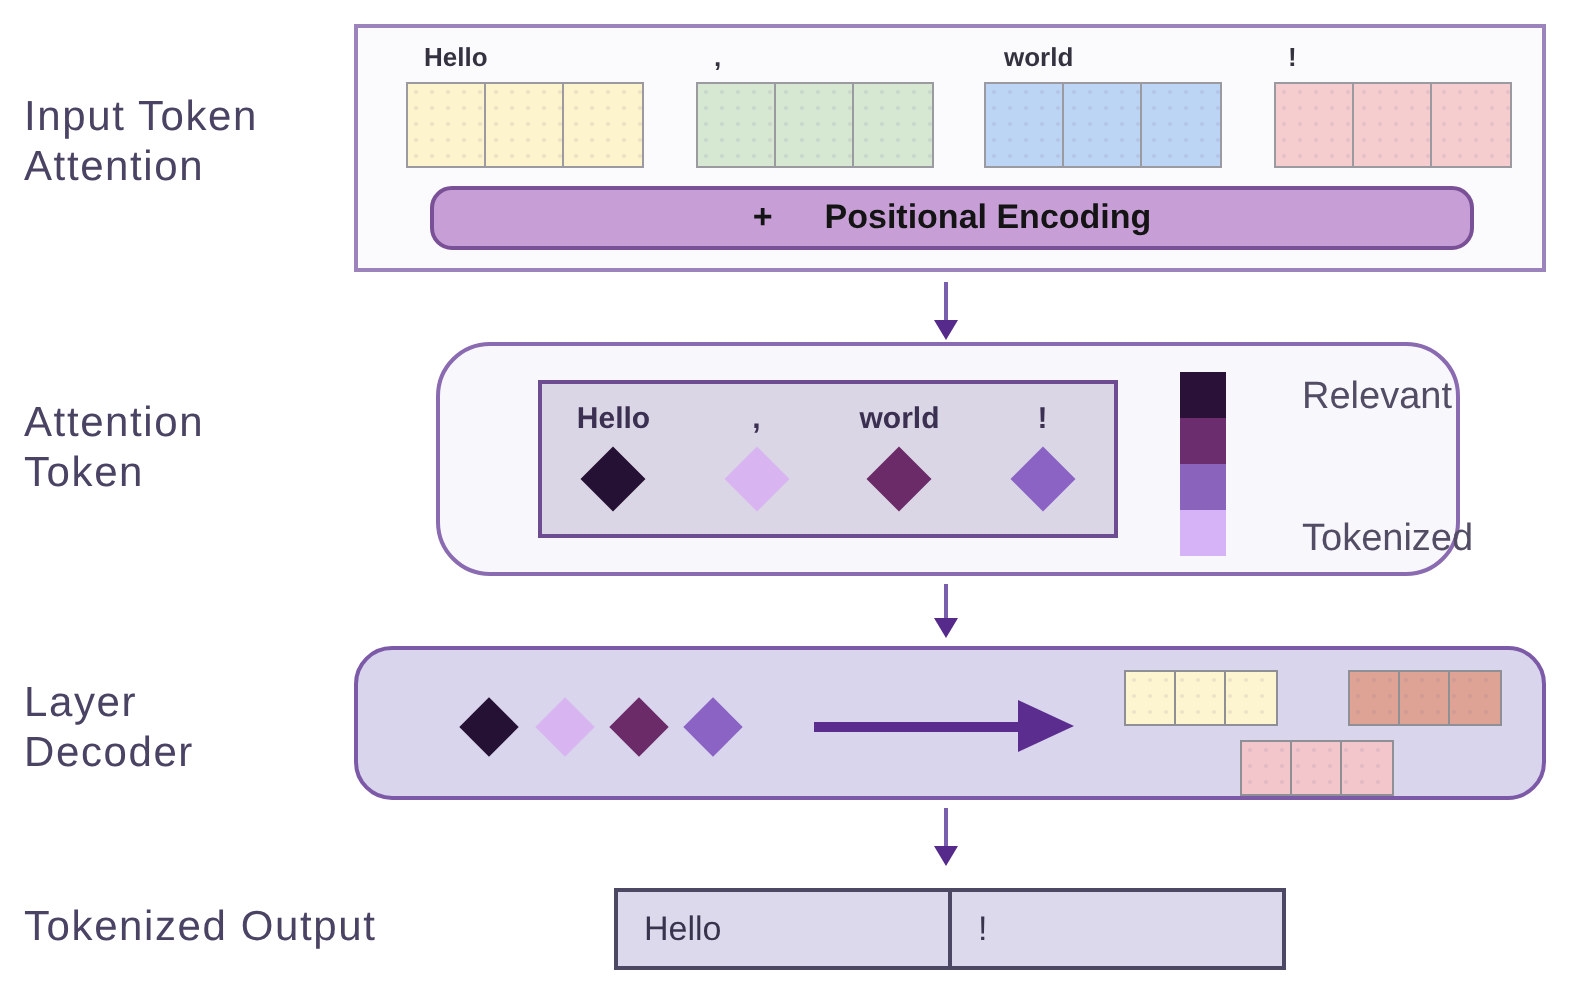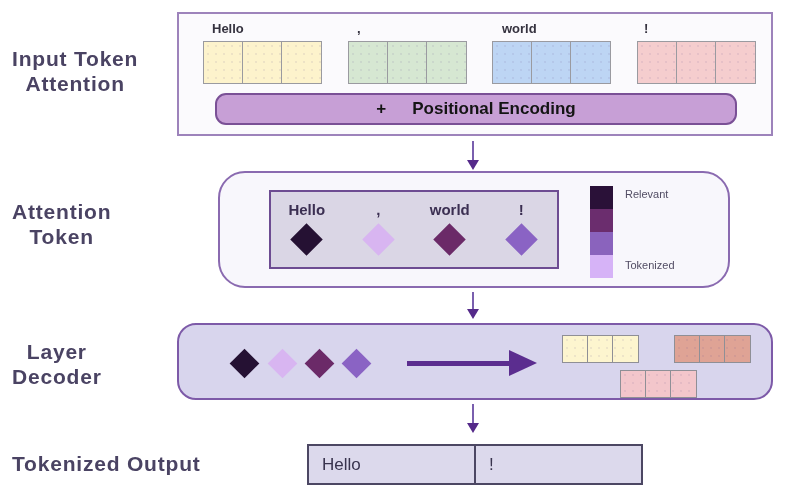--- a/index.html
+++ b/index.html
@@ -7,22 +7,22 @@
   body {
     width:787px; height:504px; position:relative; overflow:hidden;
     font-family:"Liberation Sans","DejaVu Sans",sans-serif;
   }
   .dotted {
     background-image: radial-gradient(rgba(100,80,140,0.10) 1px, transparent 1.1px);
     background-size: 8px 8px;
   }
   
   .sec-label {
-    position:absolute; left:12px; color:#4a4363; font-weight:bold;
-    font-size:21px; line-height:25px; letter-spacing:0.8px;text-align:center;
+    position:absolute; left:12px; color:#4a4363; font-weight:normal;
+    font-size:21px; line-height:25px; letter-spacing:0.8px;
   }
   
   .input-panel {
     position:absolute; left:177px; top:12px; width:596px; height:124px;
     background:#fbfafd; border:2px solid #9d83bb;
   }
   .tok-label { position:absolute; top:7px; font-size:13px; font-weight:bold; color:#35323f; }
   .tok-group { position:absolute; top:27px; display:flex; border:1px solid #9a9aa0; }
   .tok-cell { width:39px; height:41px; border-right:1px solid #9a9aa0; }
   .tok-cell:last-child { border-right:none; }
@@ -45,21 +45,21 @@
     position:absolute; left:49px; top:17px; width:290px; height:79px;
     background:#dad6e5; border:2px solid #6d4c92;
     display:flex; justify-content:space-around; padding-top:9px;
   }
   .attn-item { display:flex; flex-direction:column; align-items:center; width:64px; }
   .attn-word { font-size:15px; font-weight:bold; color:#3b2f52; height:19px; }
   .diamond { transform:rotate(45deg); }
   .diamond.big { width:23px; height:23px; margin-top:8px; }
   .legend-swatches { position:absolute; left:370px; top:13px; display:flex; flex-direction:column; }
   .legend-swatch { width:23px; height:23px; }
-  .legend-text { position:absolute; left:405px; font-size:11px; color:#524d64; }
+  .legend-text { position:absolute; left:431px; font-size:19px; color:#524d64; }
   
   .dec-panel {
     position:absolute; left:177px; top:323px; width:596px; height:77px;
     background:#d8d5ed; border:2px solid #7d5aa8; border-radius:19px;
   }
   .dec-diamond { position:absolute; width:21px; height:21px; transform:rotate(45deg); top:28px; }
   .harrow-line { position:absolute; left:228px; top:36px; width:102px; height:5px; background:#5b2d8f; }
   .harrow-head { position:absolute; left:330px; top:25px; width:0; height:0;
     border-top:13px solid transparent; border-bottom:13px solid transparent; border-left:28px solid #5b2d8f; }
   .mini-group { position:absolute; display:flex; border:1px solid #8f8f96; }

